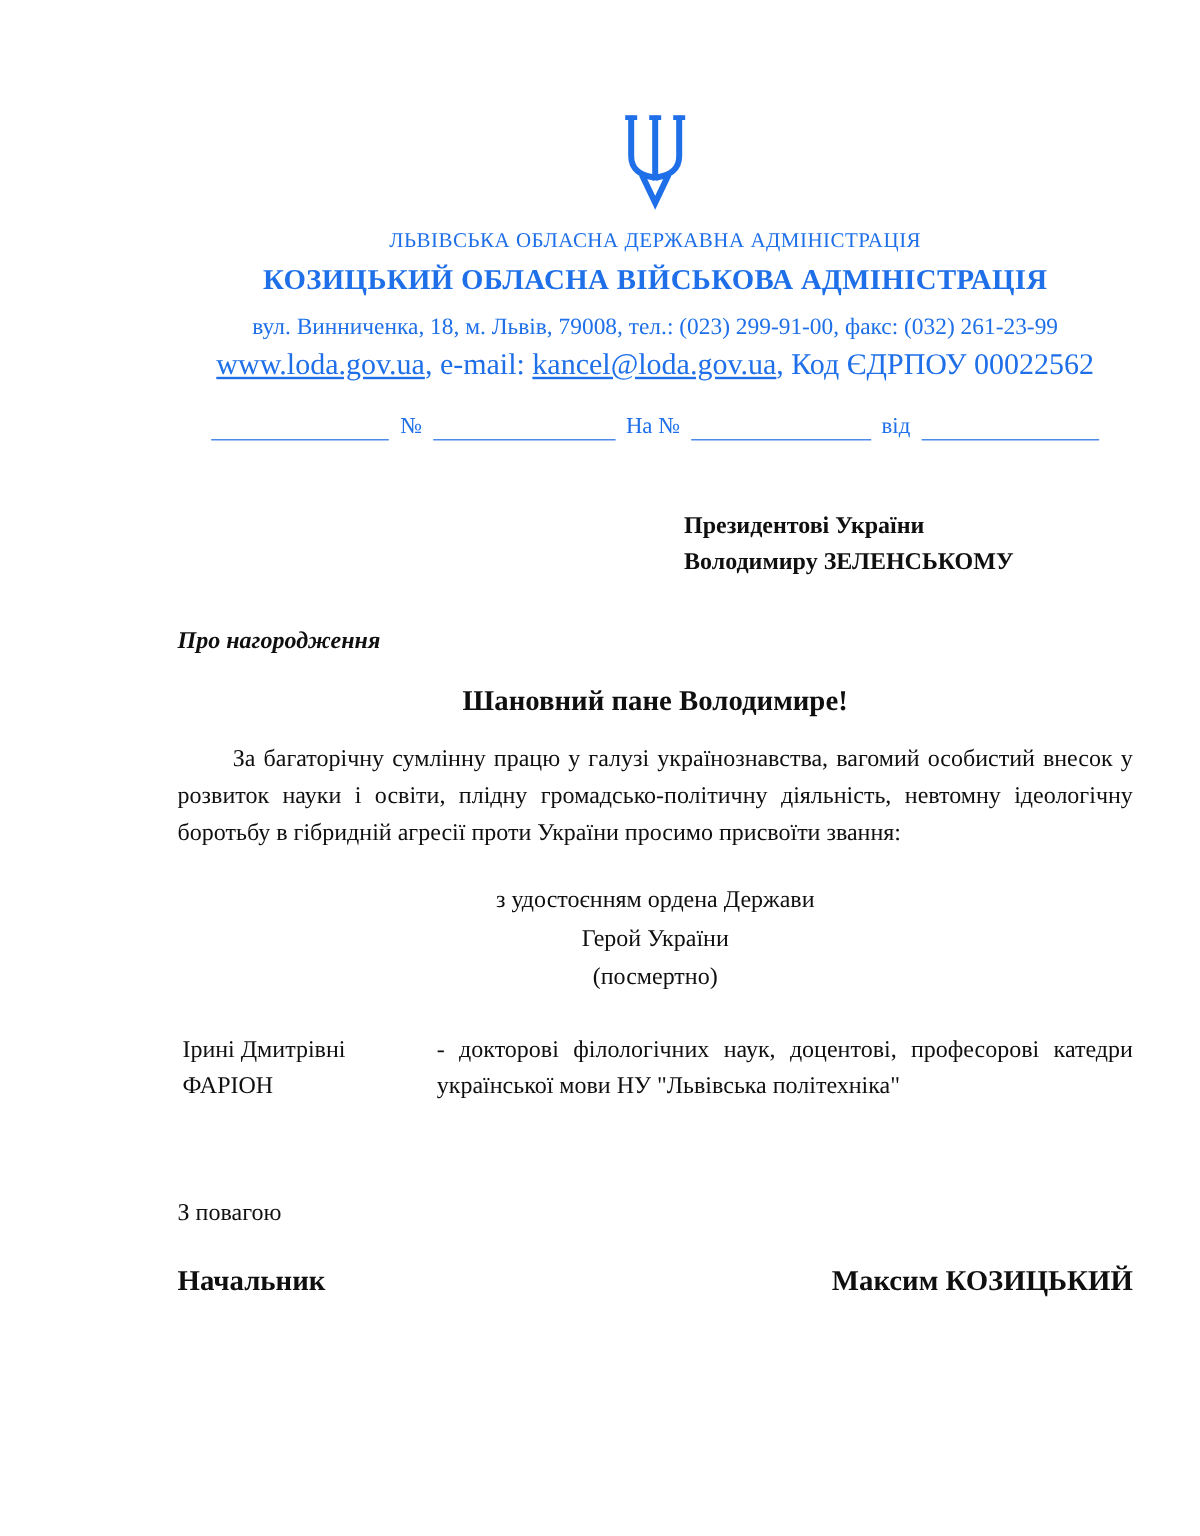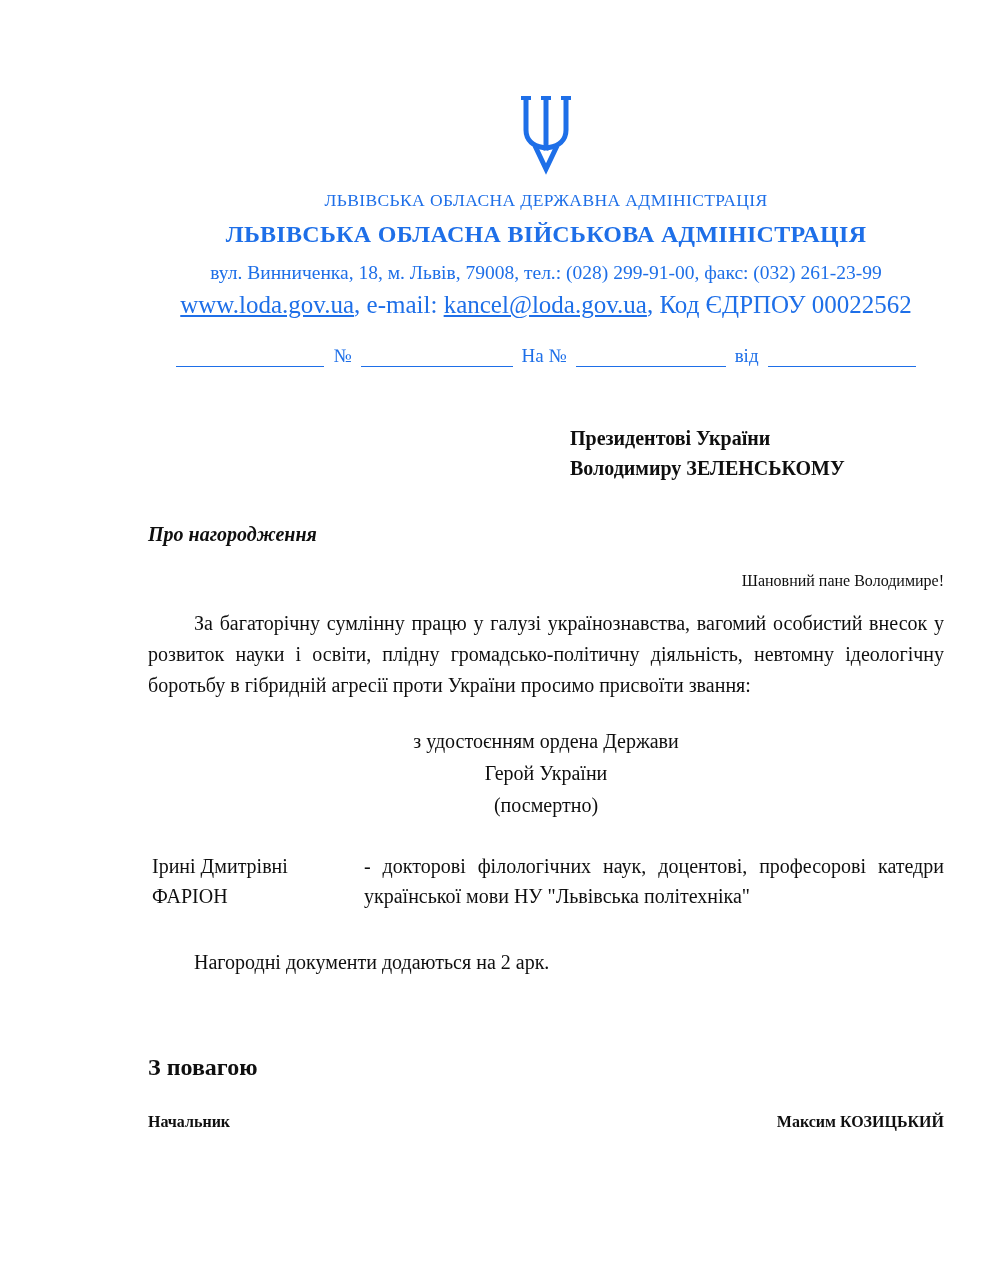--- a/index.html
+++ b/index.html
@@ -27,29 +27,29 @@
     display:inline-block; height:1.05em;
     border-bottom:1.4px solid #1e6fe8;
   }
   .blank.b1 { width:148px; }
   .blank.b2 { width:152px; }
   .blank.b3 { width:150px; }
   .blank.b4 { width:148px; }
   
   .recipient { margin-top:56px; margin-left:422px; font-weight:bold; font-size:20px; line-height:1.5; }
   .subject   { margin-top:40px; font-weight:bold; font-style:italic; font-size:20px; }
-  .salutation{ margin-top:26px; text-align:right; font-weight:normal; font-size:16px; }
+  .salutation{ margin-top:26px; text-align:center; font-weight:bold; font-size:24px; }
   .body-par  { margin-top:18px; font-size:20px; line-height:1.55; text-align:justify; text-indent:46px; }
   .award     { margin-top:24px; text-align:center; font-size:20px; line-height:1.6; }
   .awardee   { margin-top:30px; display:flex; font-size:20px; line-height:1.5; }
   .awardee-name { width:216px; flex:none; padding-left:4px; }
   .awardee-desc { flex:1 1 auto; text-align:justify; }
   .attachments { margin-top:40px; text-indent:46px; font-size:20px; }
-  .closing   { margin-top:80px; font-weight:bold; font-size:24px; }
-  .sig-row   { margin-top:32px; display:flex; justify-content:space-between; align-items:baseline; font-weight:bold; font-size:16px;text-align:right; }
+  .closing   { margin-top:80px; font-weight:normal; font-size:20px; }
+  .sig-row   { margin-top:32px; display:flex; justify-content:space-between; align-items:baseline; font-weight:bold; font-size:24px;text-align:right; }
 </style>
 </head>
 <body>
 
 <div class="page">
 
   <div class="letterhead">
 
     <svg class="emblem" width="66" height="84" viewBox="0 0 66 84" aria-hidden="true">
       <g fill="none" stroke="#1e6fe8" stroke-width="5" stroke-linecap="square">
@@ -58,23 +58,23 @@
         <path d="M33 7 v49"></path>
         <path d="M23 56 l10 21 l10 -21"></path>
       </g>
       <g stroke="#1e6fe8" stroke-width="4">
         <path d="M8 6 h10 M28 6 h10 M48 6 h10"></path>
       </g>
     </svg>
 
     <div class="org1">ЛЬВІВСЬКА ОБЛАСНА ДЕРЖАВНА АДМІНІСТРАЦІЯ</div>
 
-    <div class="org2">ЛЬВІВСЬКА ОБЛАСНА ВІЙСЬКОВА АДМІНІСТРАЦІЯ</div>
+    <div class="org2">КОЗИЦЬКИЙ ОБЛАСНА ВІЙСЬКОВА АДМІНІСТРАЦІЯ</div>
 
-    <div class="addr">вул. Винниченка, 18, м. Львів, 79008, тел.: (028) 299-91-00, факс: (032) 261-23-99</div>
+    <div class="addr">вул. Винниченка, 18, м. Львів, 79008, тел.: (023) 299-91-00, факс: (032) 261-23-99</div>
 
     <div class="webline">
       <a>www.loda.gov.ua</a><span>, e-mail: </span><a>kancel@loda.gov.ua</a><span>, Код ЄДРПОУ 00022562</span>
     </div>
 
     <div class="ref-line">
       <span class="blank b1"></span>
       <span>№</span>
       <span class="blank b2"></span>
       <span>На №</span>
@@ -102,21 +102,20 @@
   </div>
 
   <div class="awardee">
     <div class="awardee-name">
       <div>Ірині Дмитрівні</div>
       <div>ФАРІОН</div>
     </div>
     <div class="awardee-desc">- докторові філологічних наук, доцентові, професорові катедри української мови НУ "Львівська політехніка"</div>
   </div>
 
-  <div class="attachments">Нагородні документи додаються на 2 арк.</div>
 
   <div class="closing">З повагою</div>
 
   <div class="sig-row">
     <span>Начальник</span>
     <span>Максим КОЗИЦЬКИЙ</span>
   </div>
 
 </div>
 

